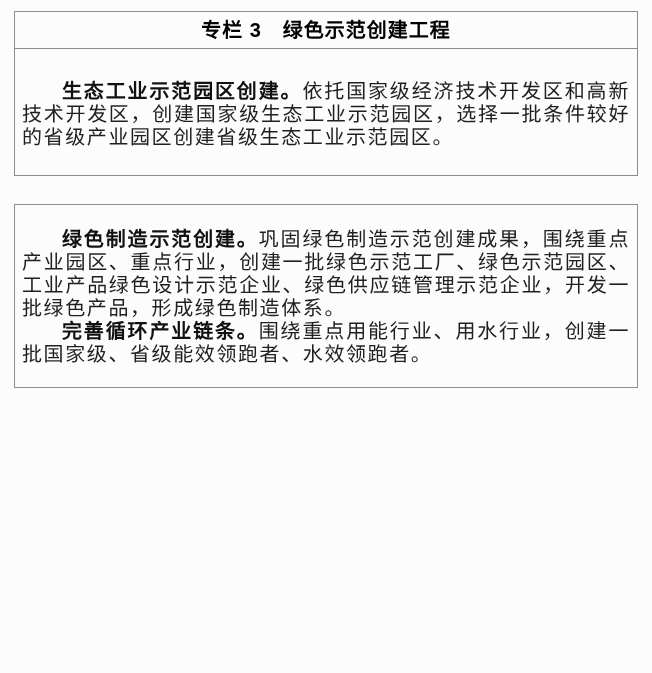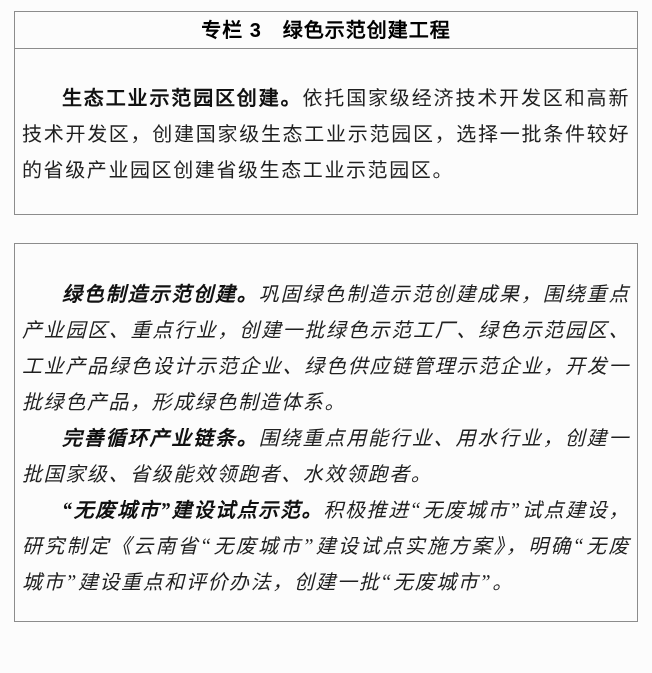--- a/index.html
+++ b/index.html
@@ -44,28 +44,27 @@
     font-size:20px;
     line-height:36px;
     letter-spacing:1px;
     color:#000;
     white-space:nowrap;
   }
   .panel-body-top{
     padding:31px 7px 26px 7px;
   }
   .panel-bottom{
-    padding:32px 7px 21px 7px;
-    font-style:italic;
+    padding:23px 7px 21px 7px;
   }
   .para{
     margin:0;
     font-family:"Liberation Serif","DejaVu Serif",serif;
     font-size:20px;
-    line-height:36px;
+    line-height:23px;
     letter-spacing:1.6px;
     color:var(--ink);
     text-align:justify;
     text-indent:2em;
   }
   .para .lead{
     font-weight:bold;
     color:#111;
   }
 </style>
@@ -82,16 +81,15 @@
       <p class="para"><strong class="lead">生态工业示范园区创建。</strong><span>依托国家级经济技术开发区和高新技术开发区，创建国家级生态工业示范园区，选择一批条件较好的省级产业园区创建省级生态工业示范园区。</span></p>
     </div>
   </section>
 
   <section class="panel panel-bottom">
     <p class="para"><strong class="lead">绿色制造示范创建。</strong><span>巩固绿色制造示范创建成果，围绕重点产业园区、重点行业，创建一批绿色示范工厂、绿色示范园区、工业产品绿色设计示范企业、绿色供应链管理示范企业，开发一批绿色产品，形成绿色制造体系。</span></p>
 
 
     <p class="para"><strong class="lead">完善循环产业链条。</strong><span>围绕重点用能行业、用水行业，创建一批国家级、省级能效领跑者、水效领跑者。</span></p>
 
-    <p class="para"><strong class="lead">“无废城市”建设试点示范。</strong><span>积极推进“无废城市”试点建设，研究制定《云南省“无废城市”建设试点实施方案》，明确“无废城市”建设重点和评价办法，创建一批“无废城市”。</span></p>
   </section>
 
 </div>
 
 </body></html>

